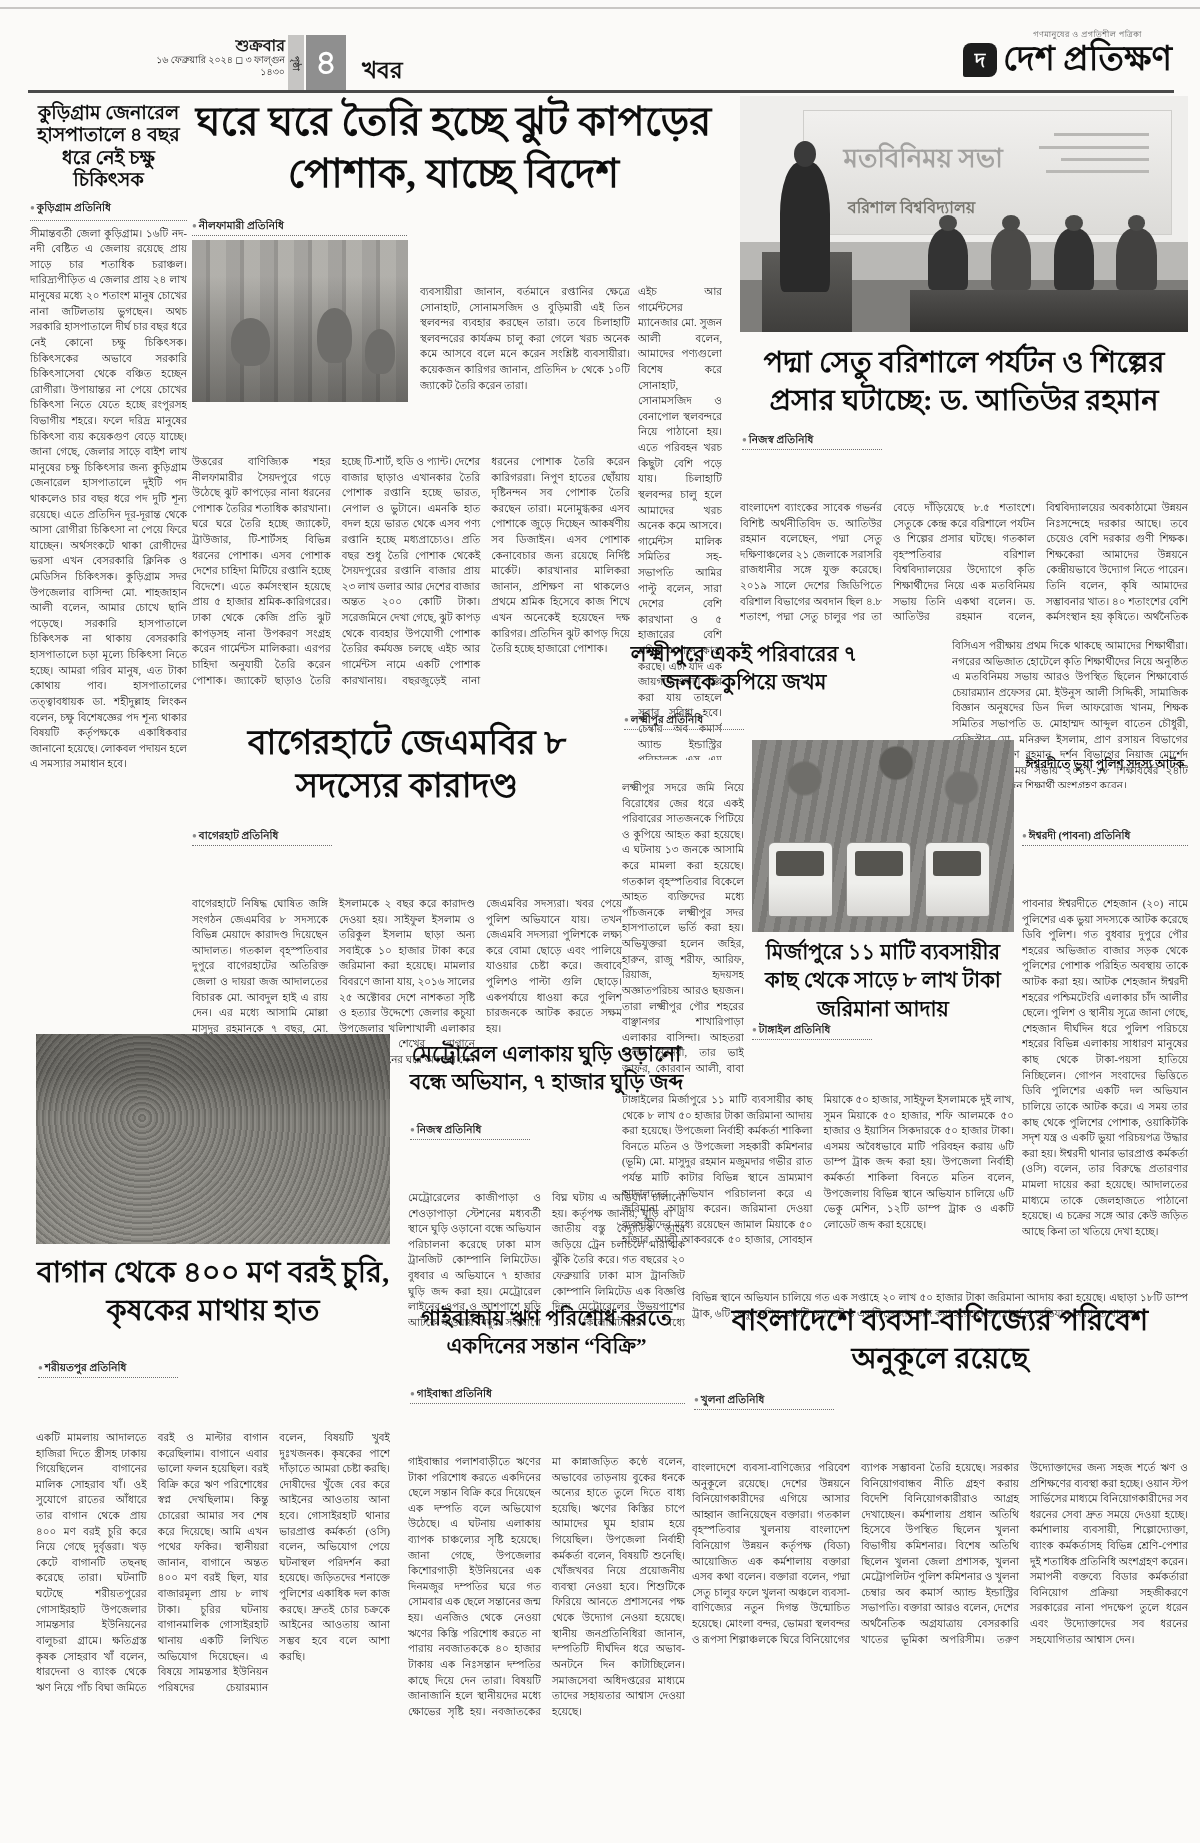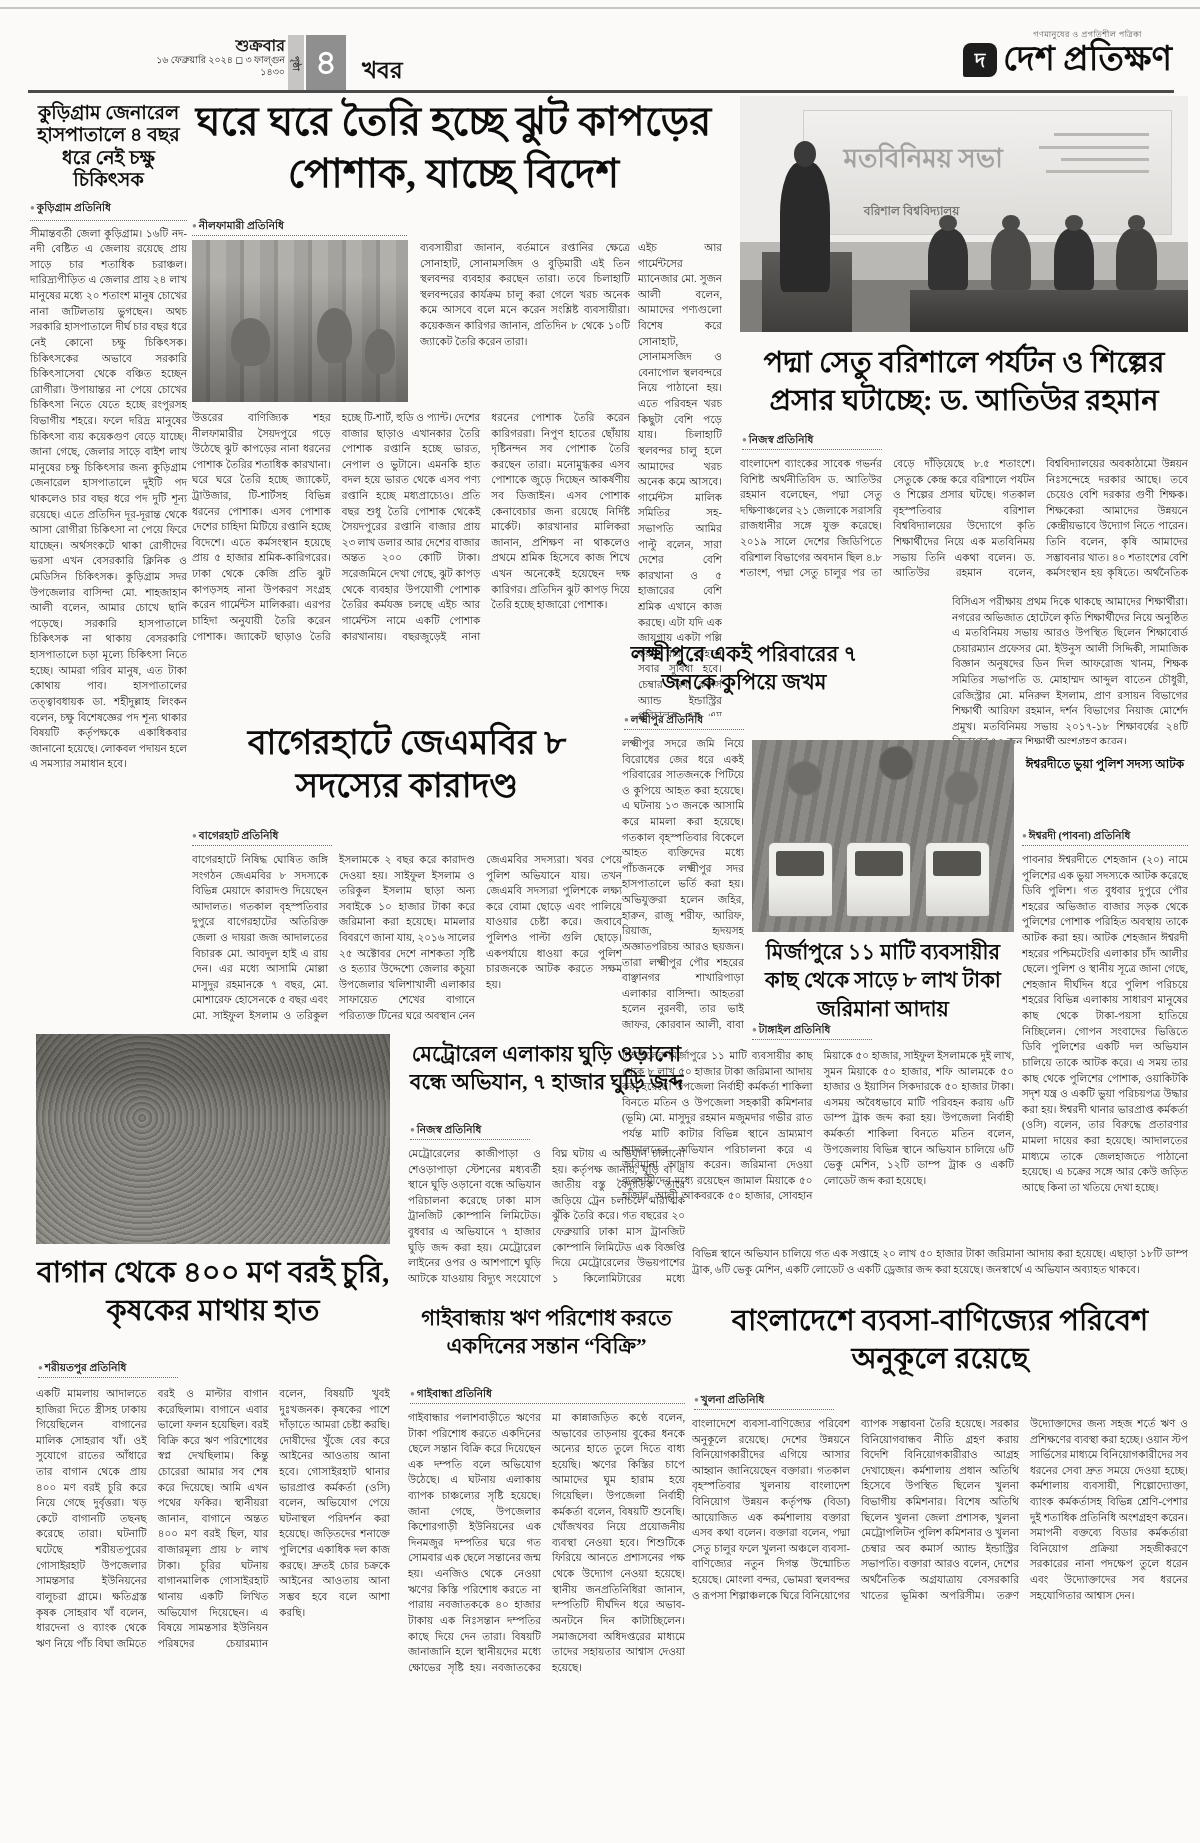--- a/index.html
+++ b/index.html
@@ -26,34 +26,34 @@
   .art-headline{font-weight:bold;color:#0d0d0d;text-align:center;line-height:1.18;}
   .h-left{font-size:19px;}
   .h-xxl{font-size:40px;line-height:1.3;}
   .h-xl{font-size:34px;line-height:1.25;}
   .h-lg{font-size:29px;line-height:1.3;}
   .h-md{font-size:21px;line-height:1.35;}
   .h-sm{font-size:12px;line-height:1.35;}
   .byline{font-family:Liberation Serif, serif;font-size:10.5px;font-weight:bold;color:#222;}
   .byline::before{content:"● ";color:#8a8a8a;font-size:8px;vertical-align:1px;}
   .rule-dot{border-bottom:1.5px dotted #6f6f6f;margin-top:3px;}
-  .body-text{font-size:10.4px;line-height:1.5;text-align:justify;color:#1b1b1b;overflow:hidden;}
+  .body-text{font-size:10.4px;line-height:1.5;text-align:justify;color:#1b1b1b;overflow:hidden;margin-top:44px;}
   .cols-2{column-count:2;column-gap:11px;}
   .cols-3{column-count:3;column-gap:11px;}
 
   .photo{position:absolute;overflow:hidden;background:#cfcfcd;}
   .ph-garment{background:
      repeating-linear-gradient(90deg,#b9b8b6 0 14px,#a8a7a5 14px 18px,#c8c7c4 18px 34px),
      linear-gradient(180deg,#e3e2df 0 22%,#b5b4b1 60%,#8f8e8b 100%);background-blend-mode:multiply;}
   .ph-garment .blob{position:absolute;background:#6e6d6a;border-radius:50% 50% 40% 40%;}
   .ph-event{background:linear-gradient(180deg,#efeeec 0 62%,#b9b8b5 62% 78%,#7e7d7a 78% 100%);}
   .ev-banner{position:absolute;left:14%;top:6%;width:82%;height:52%;background:linear-gradient(180deg,#f1f0ee,#dcdbd8);
              border:1px solid #cfcecb;}
   .ev-title{position:absolute;left:10%;top:22%;width:45%;text-align:center;font-size:26px;font-weight:bold;color:#a3a2a0;}
-  .ev-sub{position:absolute;left:12%;bottom:10%;font-size:12px;color:#77766f;font-weight:bold;margin-left:16px;}
+  .ev-sub{position:absolute;left:12%;bottom:10%;font-size:16px;color:#77766f;font-weight:bold;}
   .ev-line{position:absolute;right:6%;height:3px;background:#b9b8b5;}
   .ev-speaker{position:absolute;left:9%;top:28%;width:11%;height:55%;background:#2a2a2a;border-radius:40% 40% 8% 8%;}
   .ev-speaker::before{content:"";position:absolute;left:28%;top:-16%;width:44%;height:20%;background:#3a3a3a;border-radius:50%;}
   .ev-podium{position:absolute;left:5%;bottom:0;width:20%;height:34%;background:linear-gradient(180deg,#5c5b58,#3f3e3c);}
   .ev-person{position:absolute;bottom:18%;width:9%;height:26%;background:#333;border-radius:45% 45% 10% 10%;}
   .ev-person::before{content:"";position:absolute;left:28%;top:-22%;width:44%;height:26%;background:#4a4a48;border-radius:50%;}
   .ev-table{position:absolute;left:38%;bottom:0;width:62%;height:18%;background:linear-gradient(180deg,#504f4d,#353432);}
   .ph-trucks{background:
      radial-gradient(circle at 20% 20%,#6f6e6a 0 6%,transparent 7%),
      radial-gradient(circle at 55% 12%,#5f5e5a 0 7%,transparent 8%),

